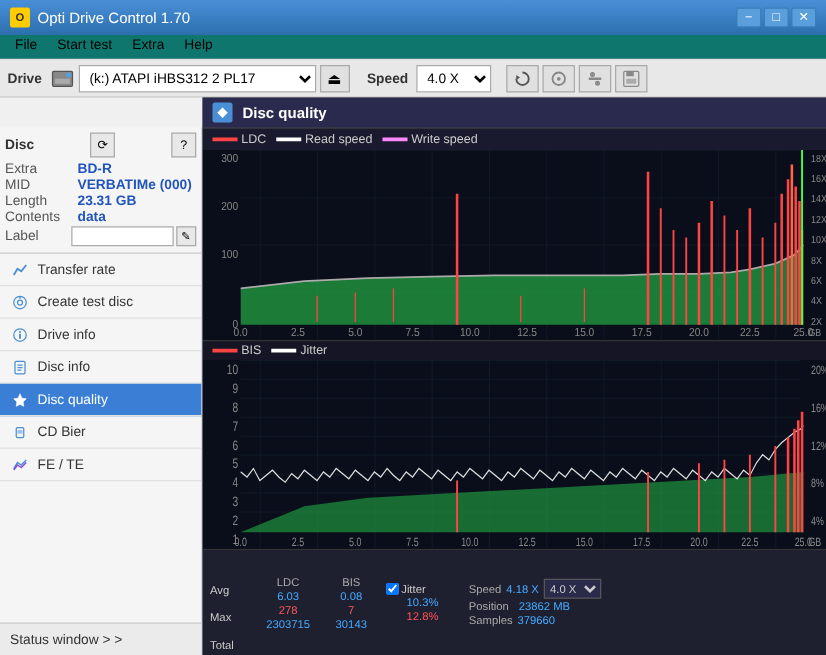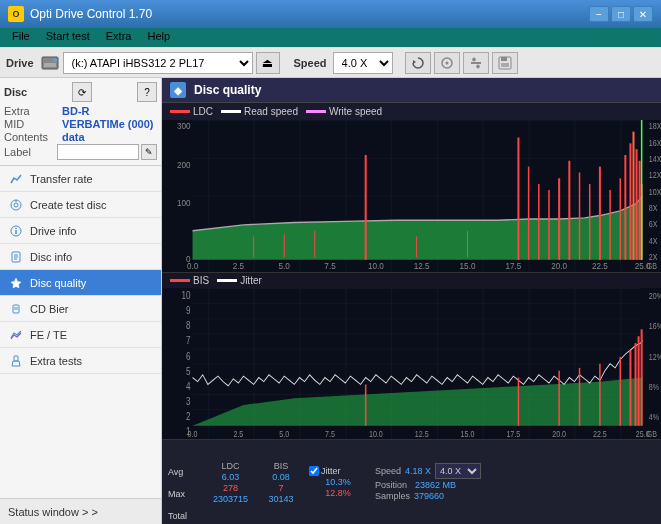--- a/index.html
+++ b/index.html
@@ -86,20 +86,21 @@
       height: calc(524px - 28px - 20px - 30px);
     }
     
     .sidebar {
       width: 162px;
       background: #f5f5f5;
       border-right: 1px solid #ccc;
       display: flex;
       flex-direction: column;
       flex-shrink: 0;
+      margin-top: 24px;
     }
     
     .disc-section {
       border-bottom: 1px solid #ccc;
       padding: 4px;
     }
     .disc-header {
       display: flex; align-items: center; justify-content: space-between;
       margin-bottom: 3px;
     }
@@ -263,20 +264,24 @@
       </div>
       <div class="disc-row">
         <span class="disc-field">Extra</span>
         <span class="disc-value">BD-R</span>
       </div>
       <div class="disc-row">
         <span class="disc-field">MID</span>
         <span class="disc-value">VERBATIMe (000)</span>
       </div>
       <div class="disc-row">
+        <span class="disc-field">Length</span>
+        <span class="disc-value">23.31 GB</span>
+      </div>
+      <div class="disc-row">
         <span class="disc-field">Contents</span>
         <span class="disc-value">data</span>
       </div>
       <div class="label-row">
         <span class="disc-field">Label</span>
         <input class="label-input" type="text" style="">
         <button class="label-edit-btn">✎</button>
       </div>
     </div>
 
@@ -337,29 +342,20 @@
       <span>CD Bier</span>
     </div>
     <div class="nav-item">
       <span class="nav-item-icon">
         <svg width="12" height="12" viewBox="0 0 12 12">
             <polyline points="1,9 4,4 7,6 11,2" fill="none" stroke="#4a8fd5" stroke-width="1.2"></polyline>
             <polyline points="1,10 4,6 7,8 11,4" fill="none" stroke="#8a4fd5" stroke-width="1.2"></polyline>
           </svg>
       </span>
       <span>FE / TE</span>
-    </div>
-    <div class="nav-item">
-      <span class="nav-item-icon">
-        <svg width="12" height="12" viewBox="0 0 12 12">
-            <rect x="4" y="1" width="4" height="5" rx="0.5" fill="none" stroke="#4a8fd5" stroke-width="1"></rect>
-            <path d="M3 6 L2 11 L10 11 L9 6 Z" fill="none" stroke="#4a8fd5" stroke-width="1"></path>
-          </svg>
-      </span>
-      <span>Extra tests</span>
     </div>
 
     <div style="flex:1;"></div>
 
     <div class="status-window-item">
       <span>Status window &gt; &gt;</span>
     </div>
   </div>
 
   <div class="content-area">

